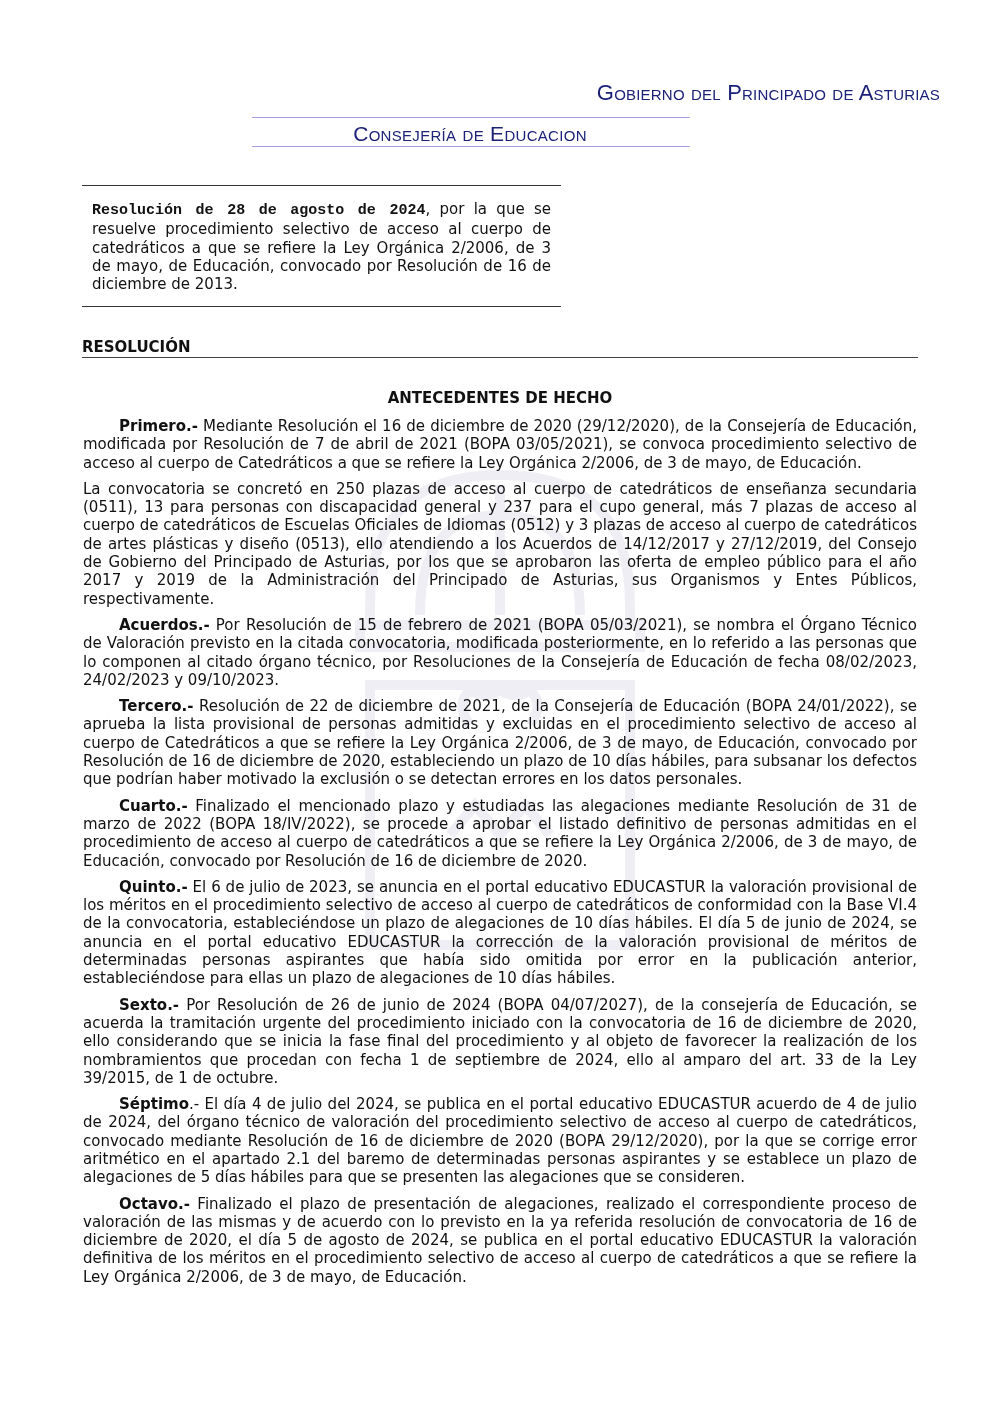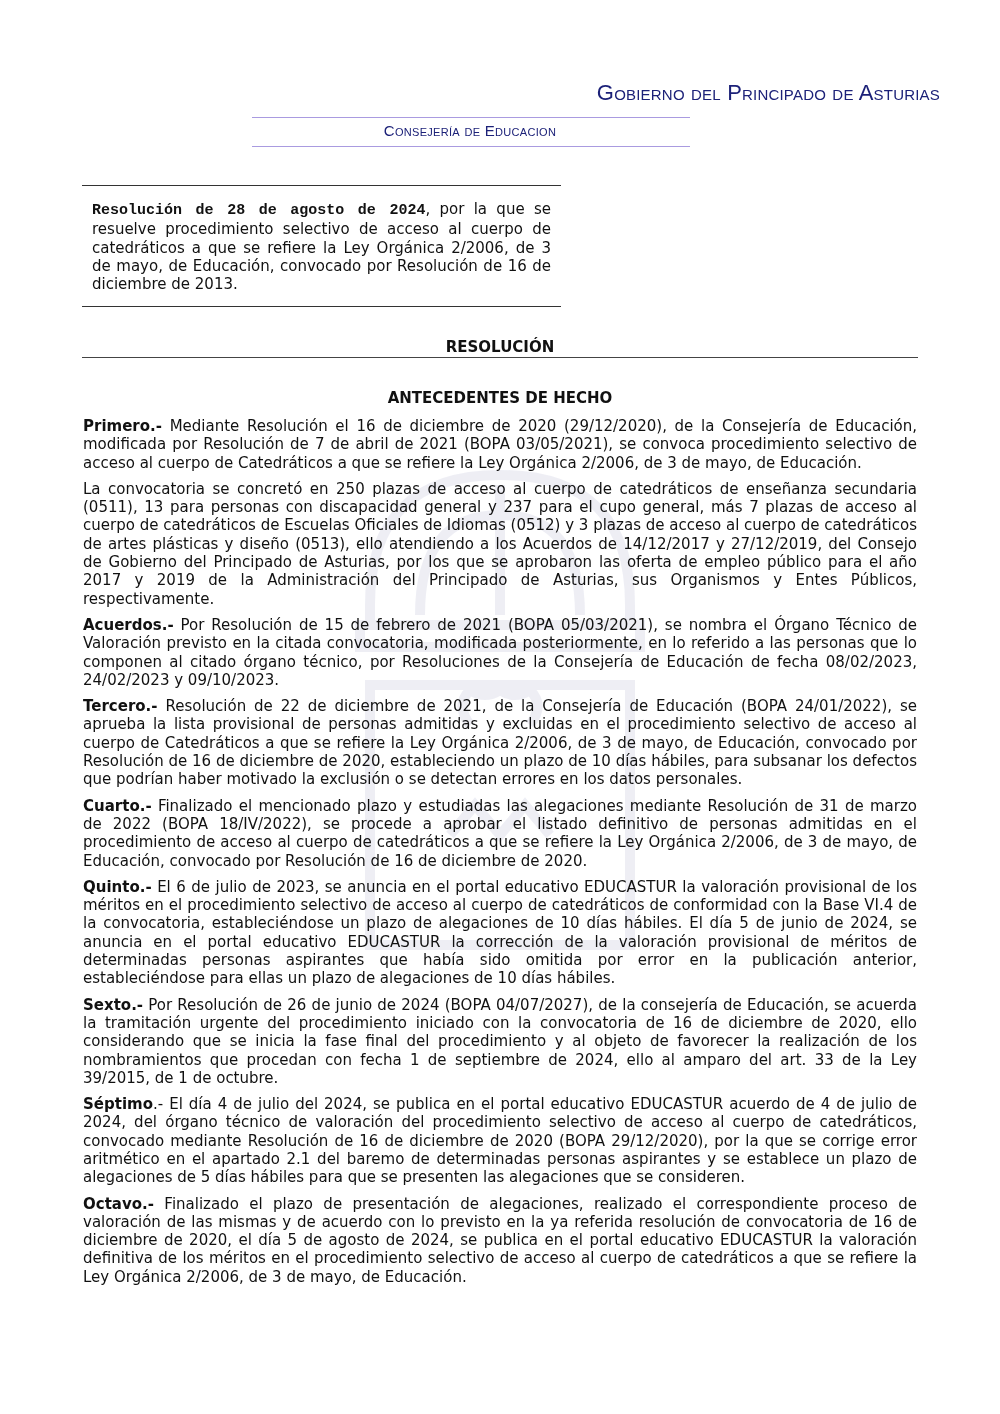--- a/index.html
+++ b/index.html
@@ -16,49 +16,49 @@
     font-family: "Liberation Sans", sans-serif; font-variant: small-caps;
     font-size: 22px; color: #1c2178; letter-spacing: 0.2px;
   }
   .hdr-line {
     position: absolute; left: 252px; width: 438px; height: 0;
     border-top: 1.5px solid #a99be0;
   }
   .hdr-sub {
     position: absolute; left: 0; width: 940px; top: 122px; text-align: center;
     font-family: "Liberation Sans", sans-serif; font-variant: small-caps;
-    font-size: 15px; color: #1c2178; letter-spacing: 0.3px;
+    font-size: 21px; color: #1c2178; letter-spacing: 0.3px;
   }
   .summary-rule {
     position: absolute; left: 82px; width: 479px; height: 0;
     border-top: 1.3px solid #333;
   }
   .summary {
     position: absolute; left: 92px; top: 200px; width: 459px;
     font-size: 15px; line-height: 18.3px; text-align: justify;
   }
   .summary b { font-weight: bold; font-family: Liberation Mono, monospace; }
   .resol-title {
-    position: absolute; left: 82px; width: 836px; top: 338px; text-align: center;
+    position: absolute; left: 82px; width: 836px; top: 338px; text-align: left;
     font-weight: bold; font-size: 15px;
   }
   .resol-rule {
     position: absolute; left: 82px; top: 357px; width: 836px; height: 0;
     border-top: 1px solid #444;
   }
   .ant-title {
     position: absolute; left: 82px; width: 836px; top: 389px; text-align: center;
     font-weight: bold; font-size: 15px;
   }
   .body {
     position: absolute; left: 83px; top: 417px; width: 834px;
     font-size: 15px; line-height: 18.3px;
   }
   .body p { margin: 0 0 8px 0; text-align: justify; }
-  .body b { font-weight: bold; }
+  .body b { font-weight: bold; margin-left: 36px; }
 </style>
 </head>
 <body>
 
 <svg class="watermark" viewBox="0 0 340 500">
   <g fill="none" stroke="#1c2178" stroke-width="10">
     <path d="M40 150 Q40 20 170 20 Q300 20 300 150 L300 170 L40 170 Z"></path>
     <path d="M90 160 Q90 60 170 60 Q250 60 250 160"></path>
     <path d="M170 30 L170 160"></path>
     <rect x="30" y="170" width="280" height="22"></rect>

